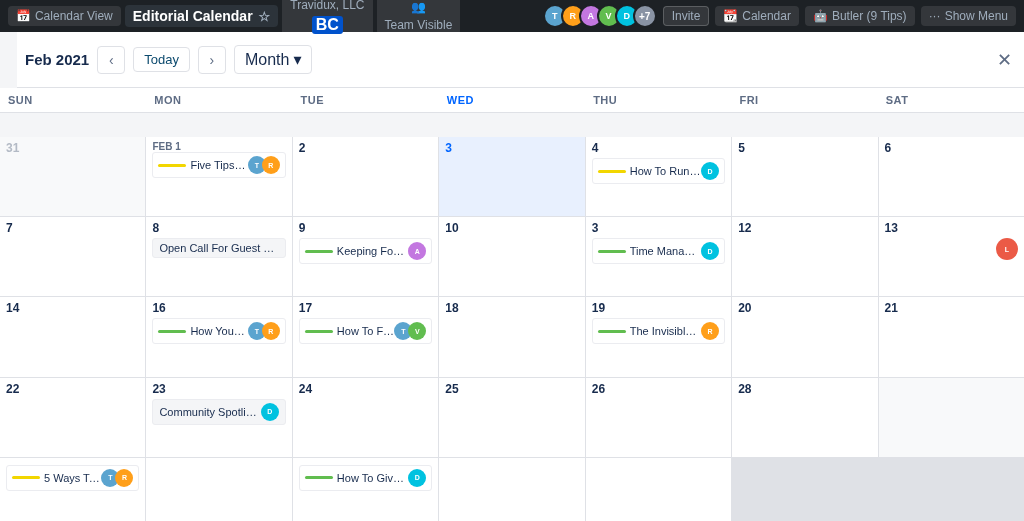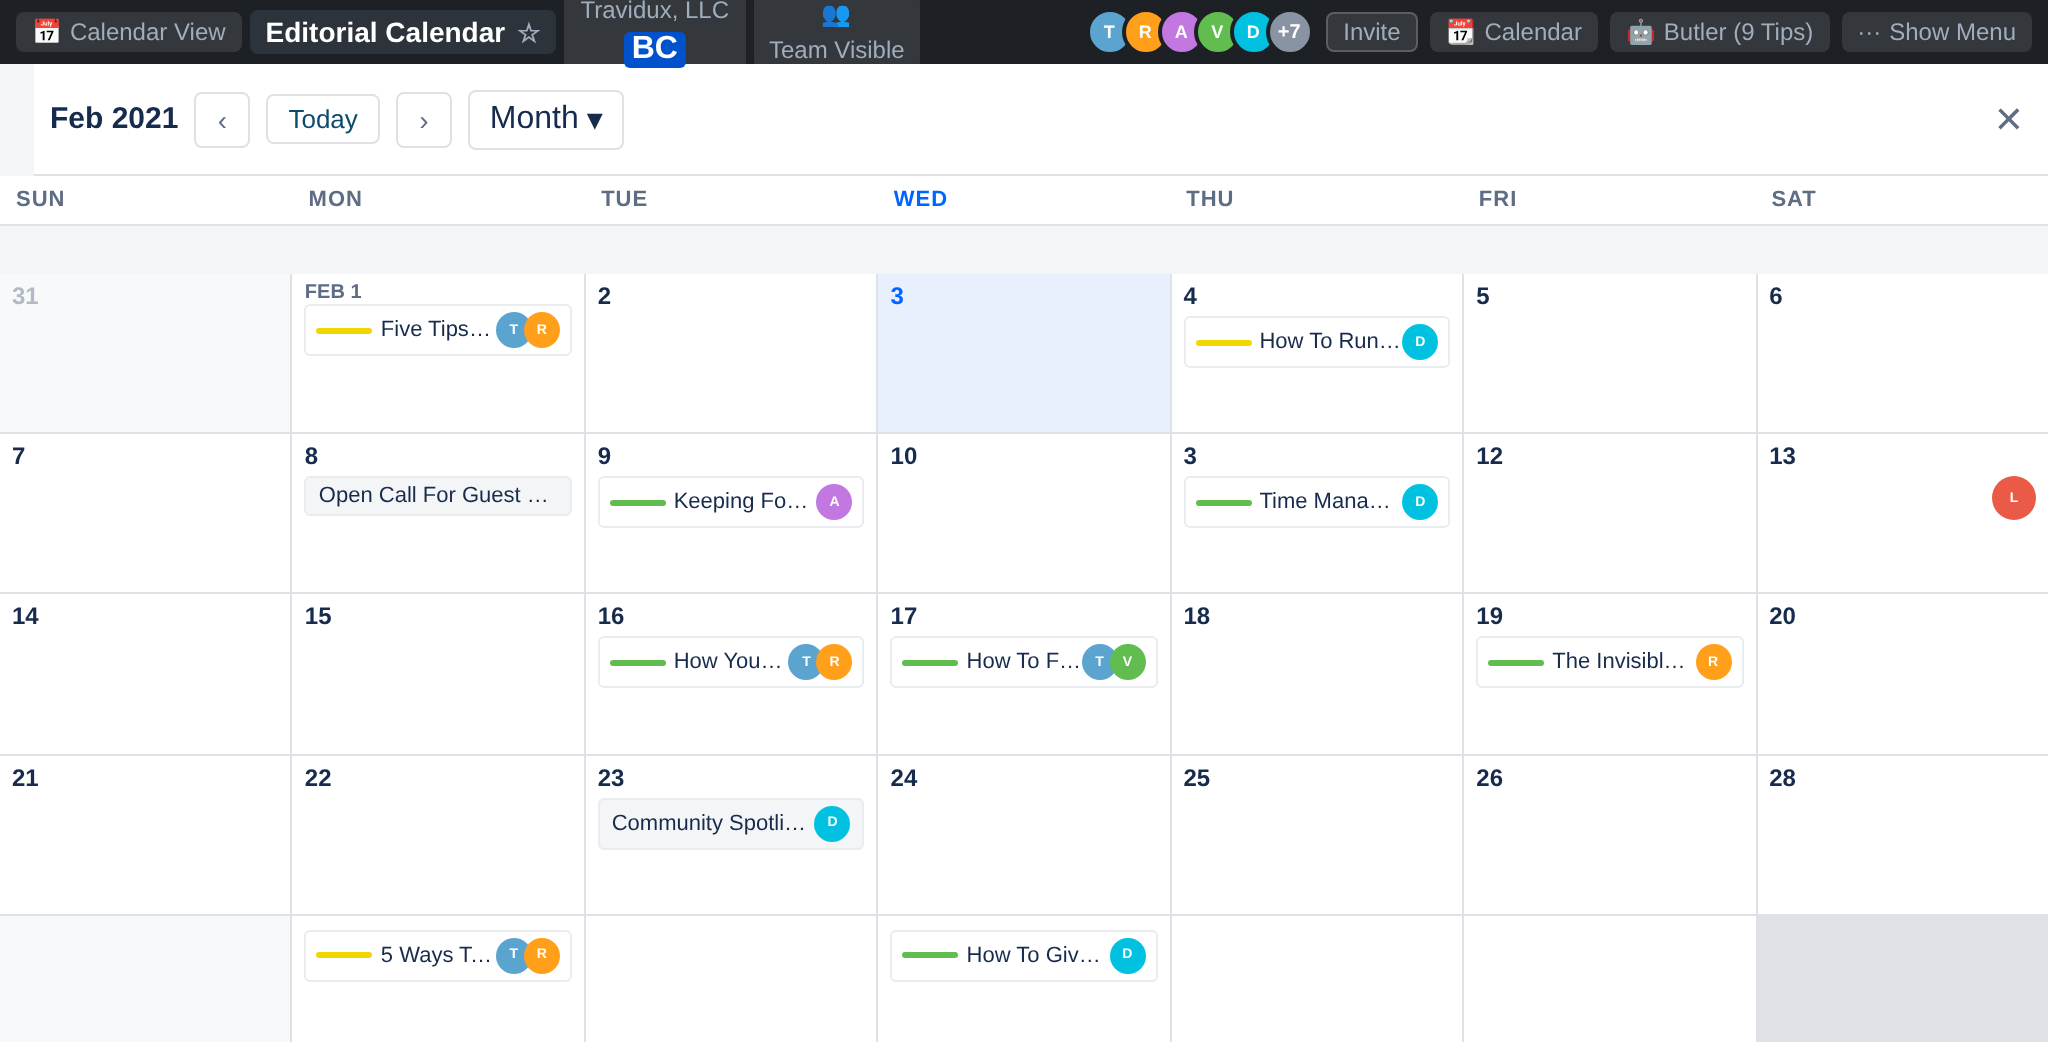--- a/index.html
+++ b/index.html
@@ -362,23 +362,20 @@
       <span class="date-num">13</span>
       <div style="display:flex;justify-content:flex-end;margin-top:2px;">
         <div class="event-avatar av-red" style="width:22px;height:22px;">L</div>
       </div>
     </div>
 
     <div class="cal-cell">
       <span class="date-num">14</span>
     </div>
     <div class="cal-cell">
-      <span class="date-num">15</span>
-    </div>
-    <div class="cal-cell">
       <span class="date-num">16</span>
       <div class="day-event">
         <span class="event-bar" style="background:#61bd4f;"></span>
         <span class="event-label">How Your Enviro...</span>
         <div class="event-avatars">
           <div class="event-avatar av-blue">T</div>
           <div class="event-avatar av-orange">R</div>
         </div>
       </div>
     </div>

